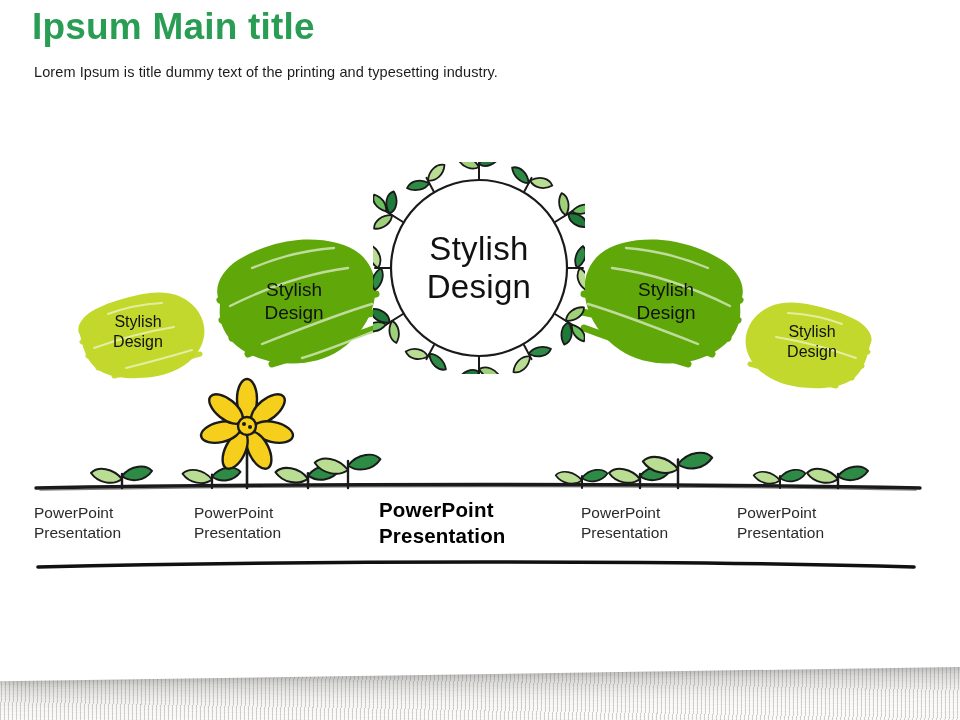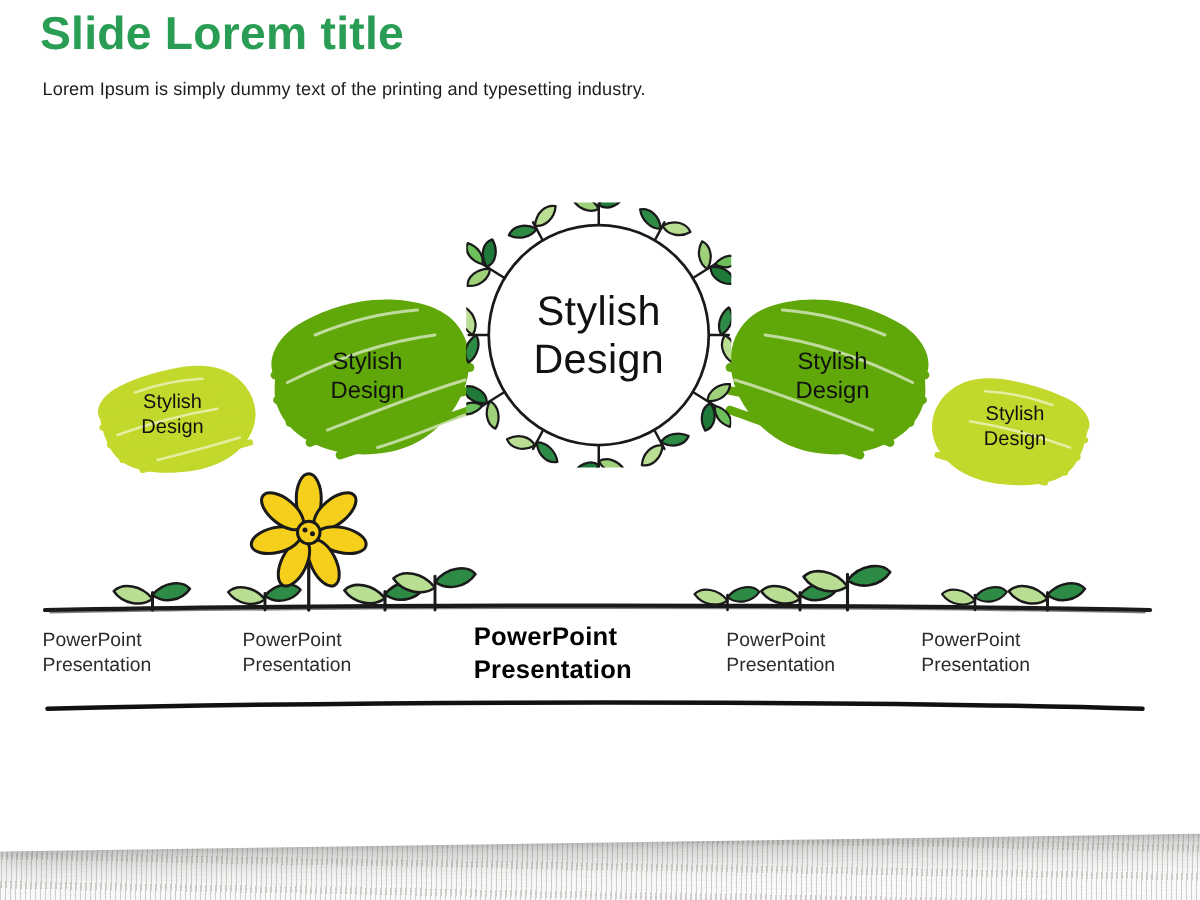--- a/index.html
+++ b/index.html
@@ -71,22 +71,22 @@
 </head>
 <body>
 
 <div id="stage">
 
   <div class="wall"></div>
 
   <div class="sheet">
     <div class="sheet-inner">
 
-      <div class="title">Slide Lorem title</div>
-      <div class="subtitle">Lorem Ipsum is simply dummy text of the printing and typesetting industry.</div>
+      <div class="title">Ipsum Main title</div>
+      <div class="subtitle">Lorem Ipsum is title dummy text of the printing and typesetting industry.</div>
 
       <div class="blob small" style="left:78px;top:296px;width:140px;height:104px;">
         <svg width="140" height="104" viewBox="0 0 140 104">
           <path fill="#c3d82c" d="M12,55 C6,45 18,33 30,28 C42,22 56,18 70,15 C84,12 100,11 113,17 C126,23 134,34 136,46
             C138,58 133,70 124,79 C114,89 99,95 84,97 C68,99 50,99 36,93 C22,87 16,74 12,55 Z"></path>
           <g stroke="#c3d82c" stroke-width="5" stroke-linecap="round" fill="none" opacity="0.95">
             <path d="M16,46 C32,36 58,25 86,21"></path>
             <path d="M14,62 C34,52 64,40 108,32"></path>
             <path d="M20,76 C44,66 76,55 122,48"></path>
             <path d="M30,88 C56,80 90,70 130,62"></path>

